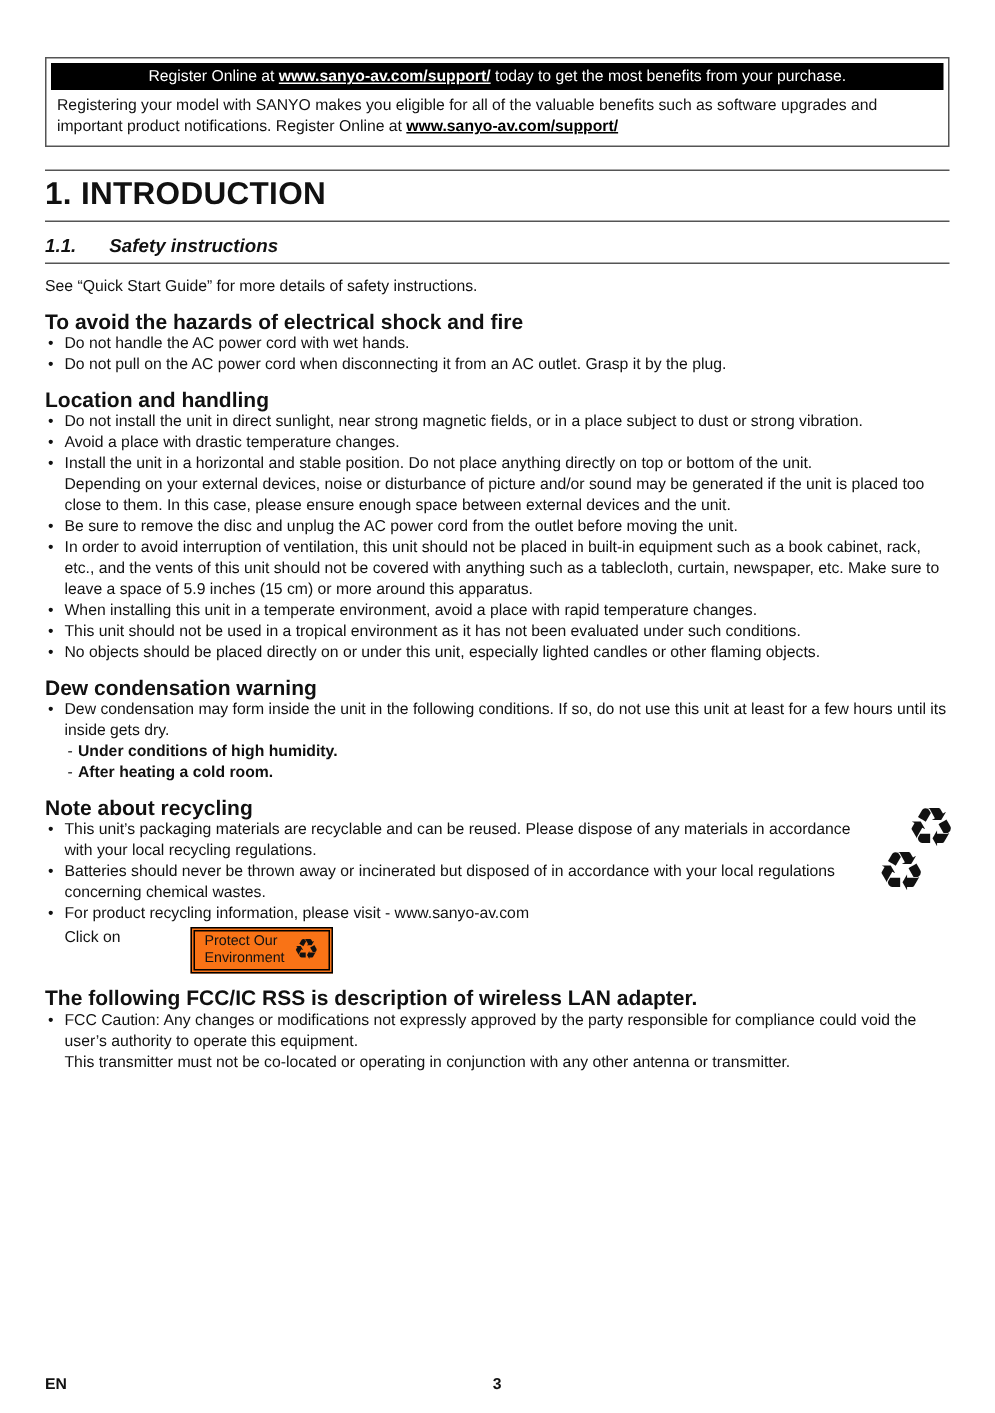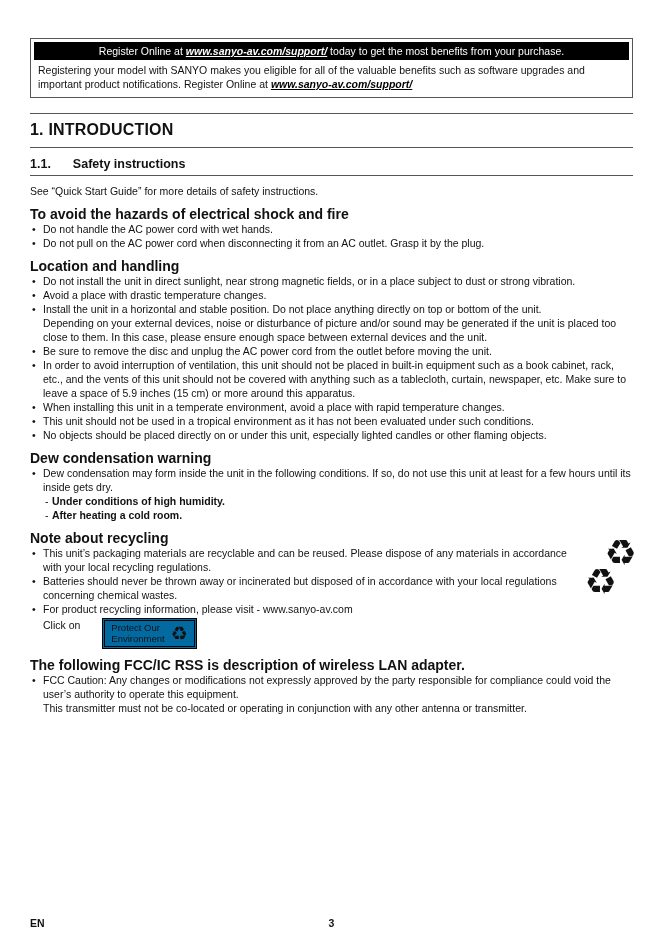--- a/index.html
+++ b/index.html
@@ -10,34 +10,34 @@
     padding: 38px 30px 0 30px;
     font-family: "Liberation Sans", sans-serif;
     font-size: 10.5px; line-height: 14px;
   }
   
   .register-box { border: 1px solid #555; }
   .register-banner {
     background: #000; color: #fff; margin: 3px 3px 0 3px;
     padding: 2px 6px; text-align: center; white-space: nowrap;
   }
-  .url-link { font-weight: bold; font-style: italic; text-decoration: underline; cursor: pointer; }
+  .url-link { font-weight: bold; text-decoration: underline; cursor: pointer; }
   .register-banner .url-link { color: #fff; }
   .register-note { padding: 3px 7px 6px 7px; }
   .register-note .url-link { color: #000; }
 
   
   .page-heading {
-    margin-top: 15px; font-size: 16px; line-height: 20px; font-weight: bold;
+    margin-top: 15px; font-size: 21px; line-height: 20px; font-weight: bold;
     border-top: 1px solid #555; border-bottom: 1px solid #555;
     padding: 6px 0 7px 0; letter-spacing: .2px;
   }
   .subheading {
     margin-top: 9px; font-size: 12.5px; font-weight: bold;
-    border-bottom: 1px solid #555; padding-bottom: 4px;
+    border-bottom: 1px solid #555; padding-bottom: 4px; font-style: italic;
   }
   .subheading .num { margin-right: 22px; }
   .lead { margin-top: 8px; }
   .group-heading { font-size: 14px; font-weight: bold; margin-top: 9px; margin-bottom: 1px; }
 
   
   .bullet { position: relative; padding-left: 13px; white-space: pre-line; }
   .bullet::before { content: "•"; position: absolute; left: 2px; }
   .dash { position: relative; padding-left: 22px; font-weight: bold; }
   .dash::before { content: "-"; position: absolute; left: 15px; font-weight: normal; }
@@ -46,21 +46,21 @@
   .section-recycling { position: relative; }
   .section-recycling .bullet { max-width: 548px; }
   .recycle-art { position: absolute; top: 4px; right: -4px; line-height: 1; text-align: center; }
   .recycle-glyph { font-family: "DejaVu Sans", sans-serif; }
   .recycle-art .r1 { display: block; font-size: 36px; margin-left: 20px; }
   .recycle-art .r2 { display: block; font-size: 36px; margin-right: 20px; margin-top: -7px; }
 
   .clickon-row { display: flex; align-items: flex-start; padding-left: 13px; margin-top: 2px; }
   .protect-box {
     display: inline-flex; align-items: center; gap: 6px;
-    border: 3px double #000; padding: 2px 6px; margin-left: 22px; background: #0369a1;
+    border: 3px double #000; padding: 2px 6px; margin-left: 47px; background: #f97316;
   }
   .protect-text { font-size: 9.5px; line-height: 10.5px; }
   .protect-glyph { font-size: 19px; line-height: 19px; }
 
   
   .footer { position: absolute; left: 30px; right: 30px; bottom: 12px; font-weight: bold; }
   .footer .page-num { position: absolute; left: 50%; transform: translateX(-50%); }
 </style>
 </head>
 <body>

